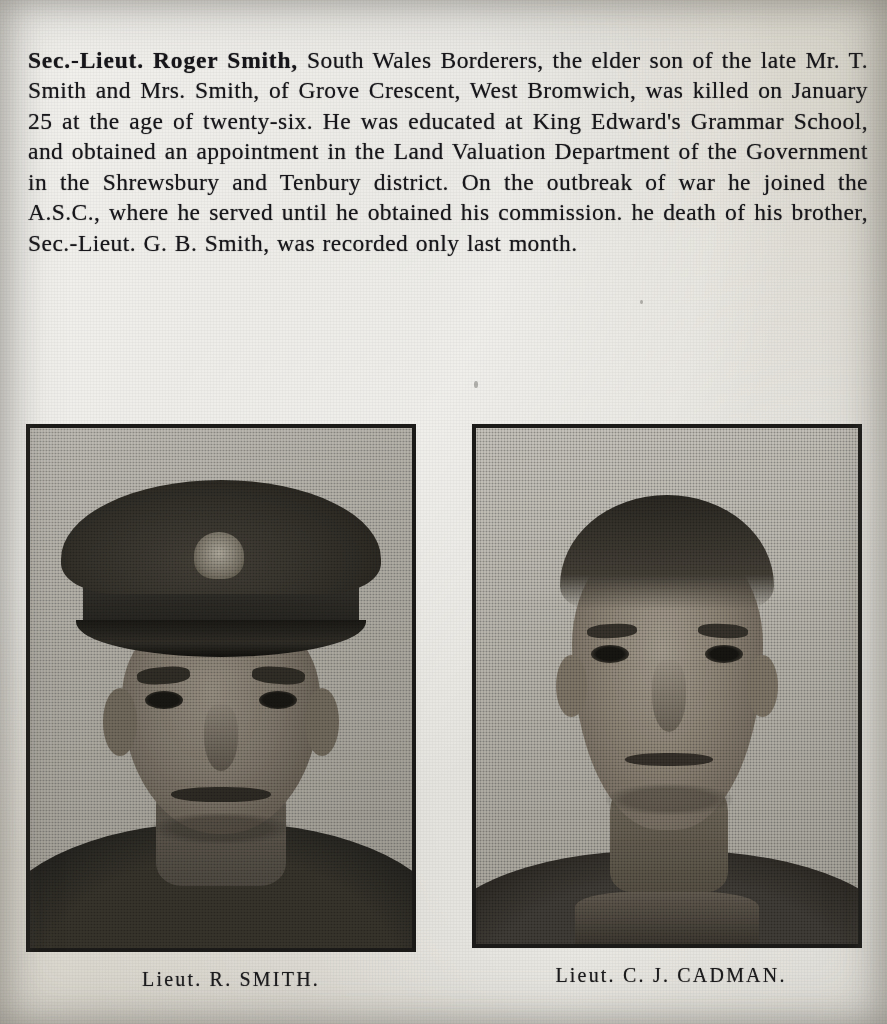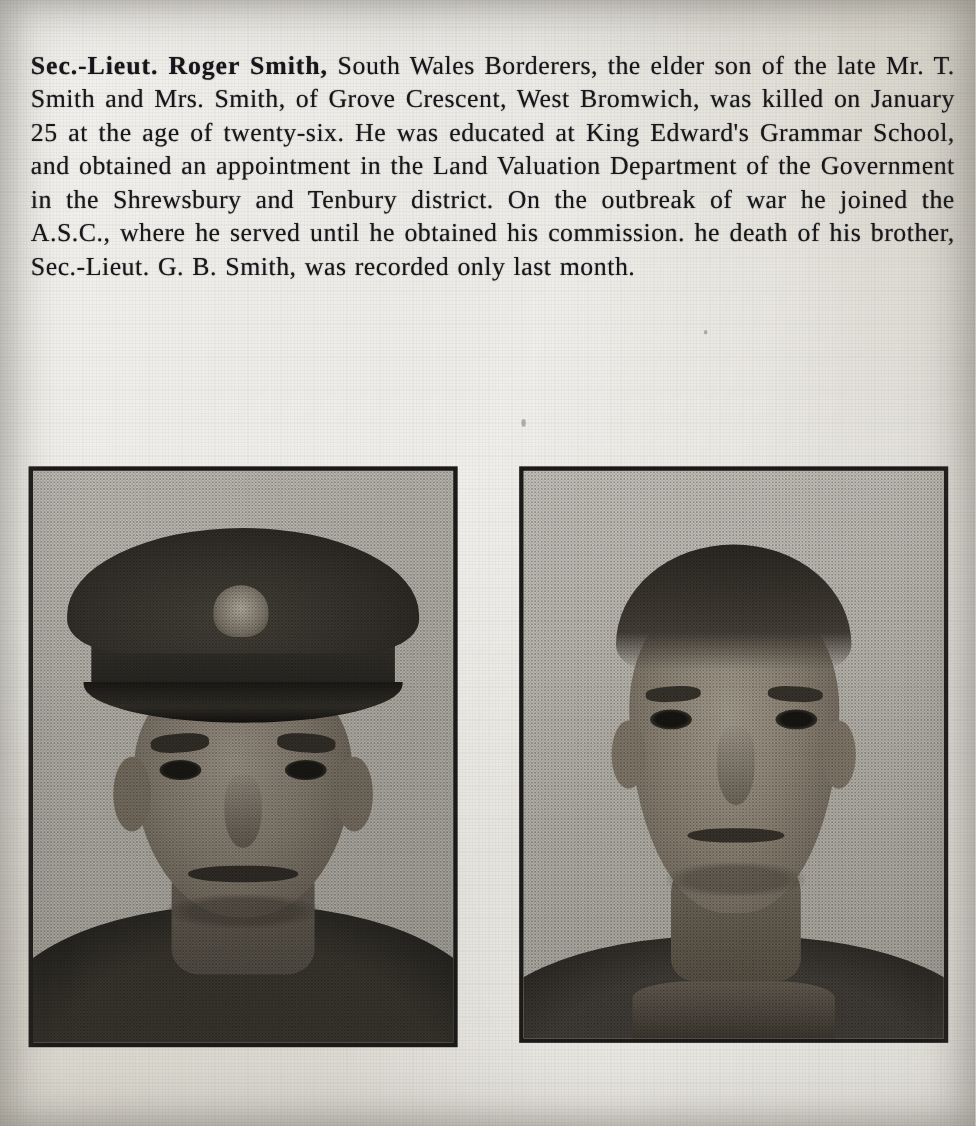--- a/index.html
+++ b/index.html
@@ -334,20 +334,21 @@
           <div class="p1-browL"></div>
           <div class="p1-browR"></div>
           <div class="p1-eyeL"></div>
           <div class="p1-eyeR"></div>
           <div class="p1-nose"></div>
           <div class="p1-mouth"></div>
           <div class="p1-chinshadow"></div>
         </div>
         <div class="halftone"></div>
       </div>
+      <div class="caption left">Lieut. R. SMITH.</div>
     </div>
 
     <div class="photo-block">
       <div class="photo-frame right">
         <div class="photo-inner">
           <div class="p2-bg"></div>
           <div class="p2-shoulders"></div>
           <div class="p2-neck"></div>
           <div class="p2-collar"></div>
           <div class="p2-face"></div>
@@ -357,20 +358,21 @@
           <div class="p2-browL"></div>
           <div class="p2-browR"></div>
           <div class="p2-eyeL"></div>
           <div class="p2-eyeR"></div>
           <div class="p2-nose"></div>
           <div class="p2-mouth"></div>
           <div class="p2-chinshadow"></div>
         </div>
         <div class="halftone"></div>
       </div>
+      <div class="caption right">Lieut. C. J. CADMAN.</div>
     </div>
 
   </div>
 
   <div class="speck" style="left:474px; top:381px; width:4px; height:7px;"></div>
   <div class="speck" style="left:110px; top:640px; width:3px; height:3px;"></div>
   <div class="speck" style="left:640px; top:300px; width:3px; height:4px;"></div>
 
   <div class="edge-shade"></div>
 </div>

